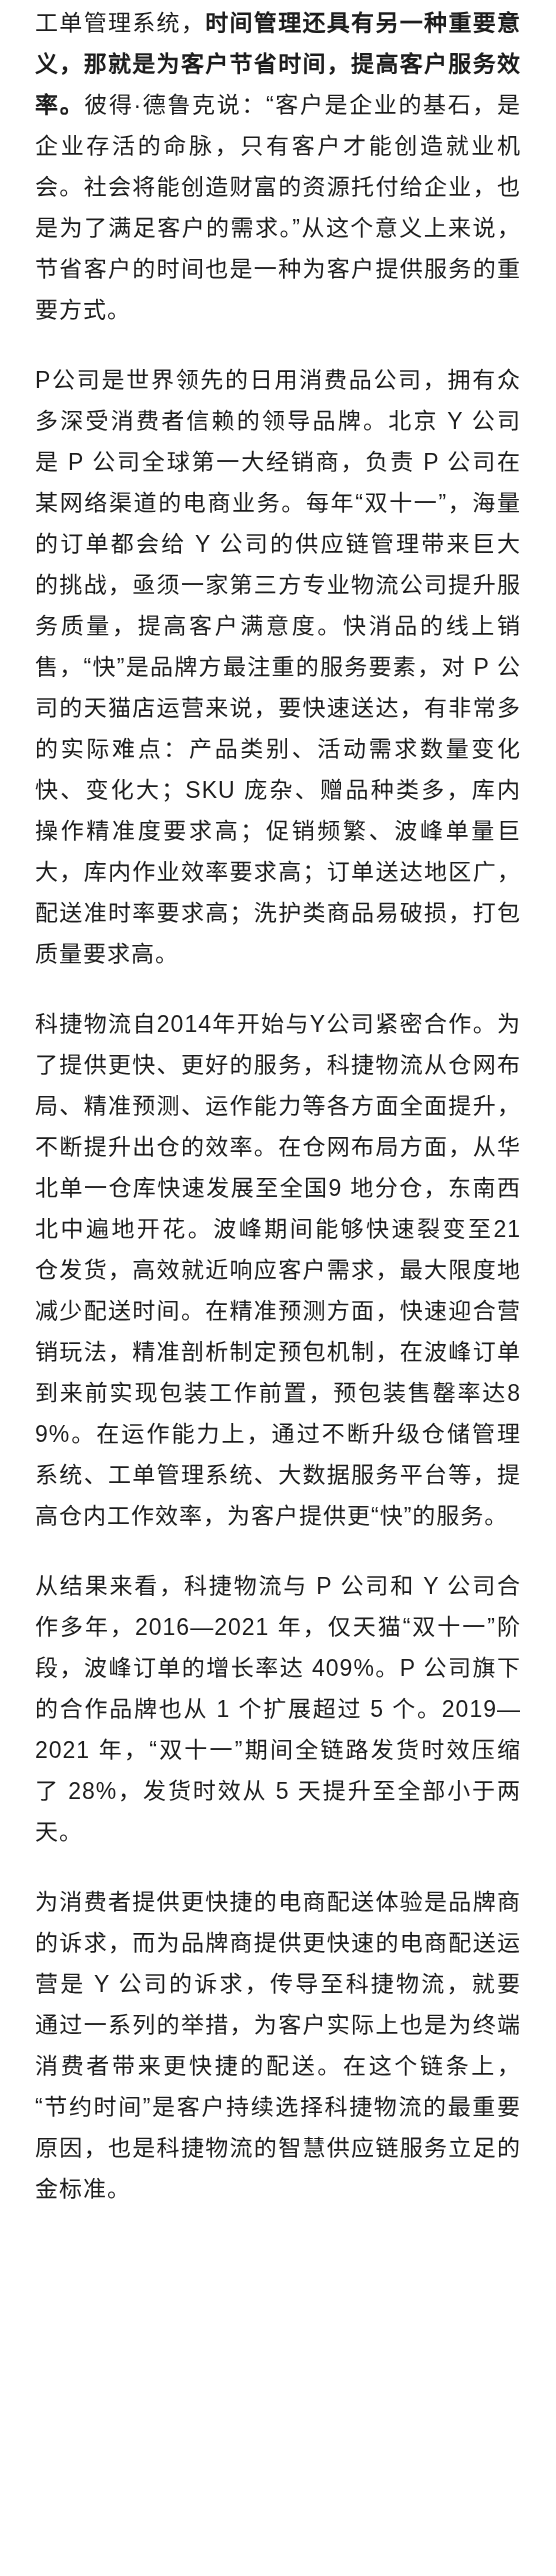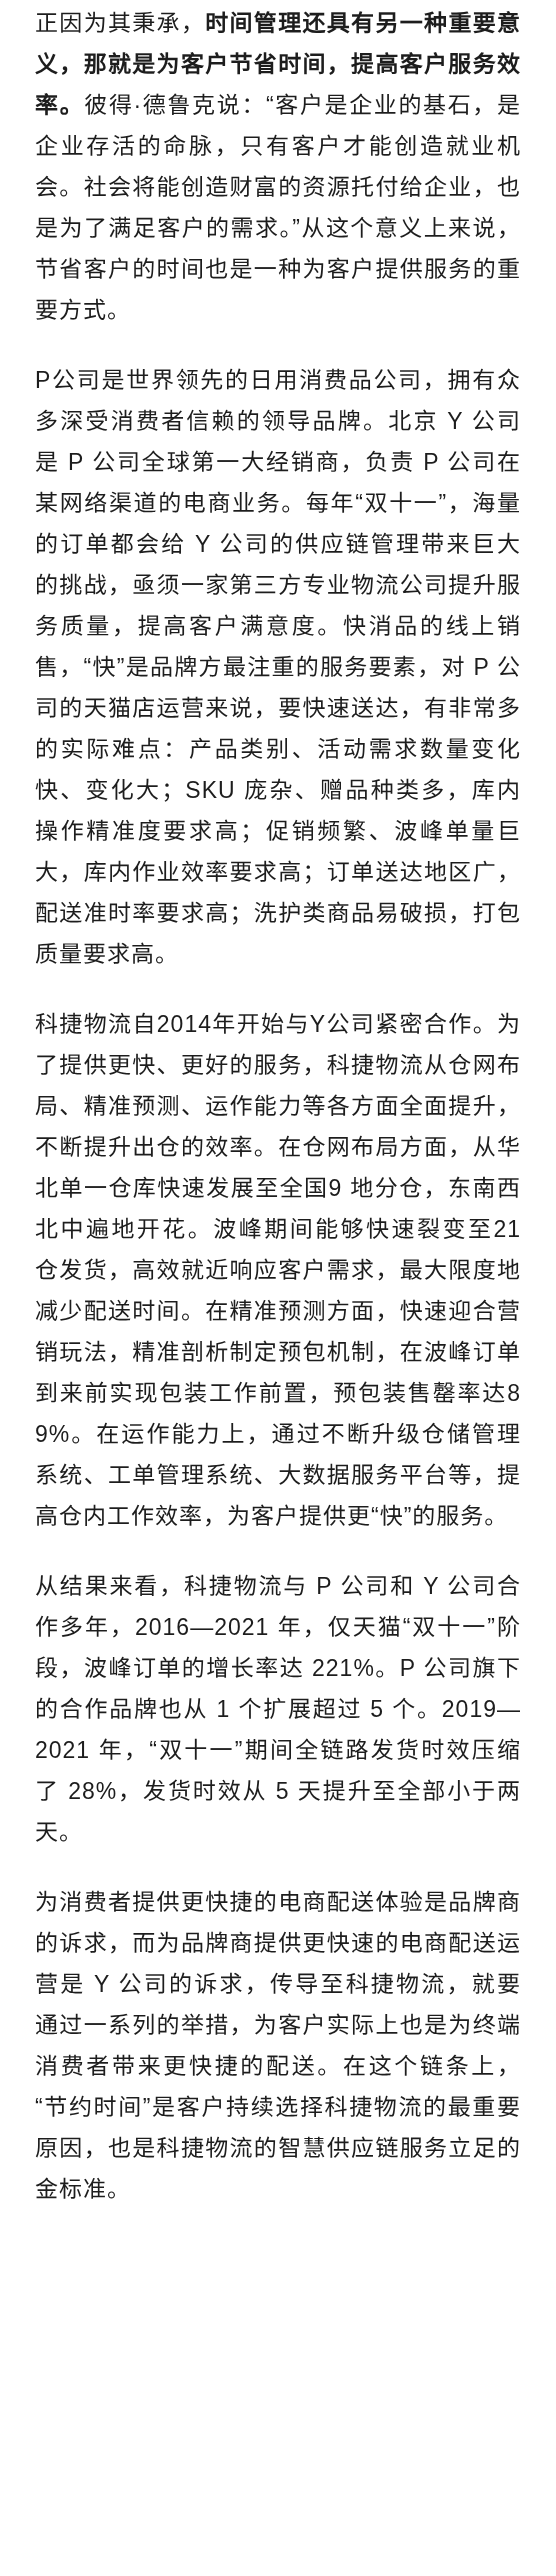--- a/index.html
+++ b/index.html
@@ -23,25 +23,25 @@
     word-break: break-all;
   }
   p.para:last-child { margin-bottom: 0; }
   .b { font-weight: 700; }
 </style>
 </head>
 <body>
 
 <div class="content">
 
-  <p class="para"><span>正因为其秉承，</span><span class="b">时间管理还具有另一种重要意义，那就是为客户节省时间，提高客户服务效率。</span><span>彼得·德鲁克说：“客户是企业的基石，是企业存活的命脉，只有客户才能创造就业机会。社会将能创造财富的资源托付给企业，也是为了满足客户的需求。”从这个意义上来说，节省客户的时间也是一种为客户提供服务的重要方式。</span></p>
+  <p class="para"><span>工单管理系统，</span><span class="b">时间管理还具有另一种重要意义，那就是为客户节省时间，提高客户服务效率。</span><span>彼得·德鲁克说：“客户是企业的基石，是企业存活的命脉，只有客户才能创造就业机会。社会将能创造财富的资源托付给企业，也是为了满足客户的需求。”从这个意义上来说，节省客户的时间也是一种为客户提供服务的重要方式。</span></p>
 
 
   <p class="para"><span>P公司是世界领先的日用消费品公司，拥有众多深受消费者信赖的领导品牌。北京 Y 公司是 P 公司全球第一大经销商，负责 P 公司在某网络渠道的电商业务。每年“双十一”，海量的订单都会给 Y 公司的供应链管理带来巨大的挑战，亟须一家第三方专业物流公司提升服务质量，提高客户满意度。快消品的线上销售，“快”是品牌方最注重的服务要素，对 P 公司的天猫店运营来说，要快速送达，有非常多的实际难点：产品类别、活动需求数量变化快、变化大；SKU 庞杂、赠品种类多，库内操作精准度要求高；促销频繁、波峰单量巨大，库内作业效率要求高；订单送达地区广，配送准时率要求高；洗护类商品易破损，打包质量要求高。</span><span class="b"></span><span></span></p>
 
   <p class="para"><span>科捷物流自2014年开始与Y公司紧密合作。为了提供更快、更好的服务，科捷物流从仓网布局、精准预测、运作能力等各方面全面提升，不断提升出仓的效率。在仓网布局方面，从华北单一仓库快速发展至全国9 地分仓，东南西北中遍地开花。波峰期间能够快速裂变至21 仓发货，高效就近响应客户需求，最大限度地减少配送时间。在精准预测方面，快速迎合营销玩法，精准剖析制定预包机制，在波峰订单到来前实现包装工作前置，预包装售罄率达89%。在运作能力上，通过不断升级仓储管理系统、工单管理系统、大数据服务平台等，提高仓内工作效率，为客户提供更“快”的服务。</span><span class="b"></span><span></span></p>
 
-  <p class="para"><span>从结果来看，科捷物流与 P 公司和 Y 公司合作多年，2016—2021 年，仅天猫“双十一”阶段，波峰订单的增长率达 221%。P 公司旗下的合作品牌也从 1 个扩展超过 5 个。2019—2021 年，“双十一”期间全链路发货时效压缩了 28%，发货时效从 5 天提升至全部小于两天。</span><span class="b"></span><span></span></p>
+  <p class="para"><span>从结果来看，科捷物流与 P 公司和 Y 公司合作多年，2016—2021 年，仅天猫“双十一”阶段，波峰订单的增长率达 409%。P 公司旗下的合作品牌也从 1 个扩展超过 5 个。2019—2021 年，“双十一”期间全链路发货时效压缩了 28%，发货时效从 5 天提升至全部小于两天。</span><span class="b"></span><span></span></p>
 
   <p class="para"><span>为消费者提供更快捷的电商配送体验是品牌商的诉求，而为品牌商提供更快速的电商配送运营是 Y 公司的诉求，传导至科捷物流，就要通过一系列的举措，为客户实际上也是为终端消费者带来更快捷的配送。在这个链条上，“节约时间”是客户持续选择科捷物流的最重要原因，也是科捷物流的智慧供应链服务立足的金标准。</span><span class="b"></span><span></span></p>
 
 </div>
 
 
 </body></html>

